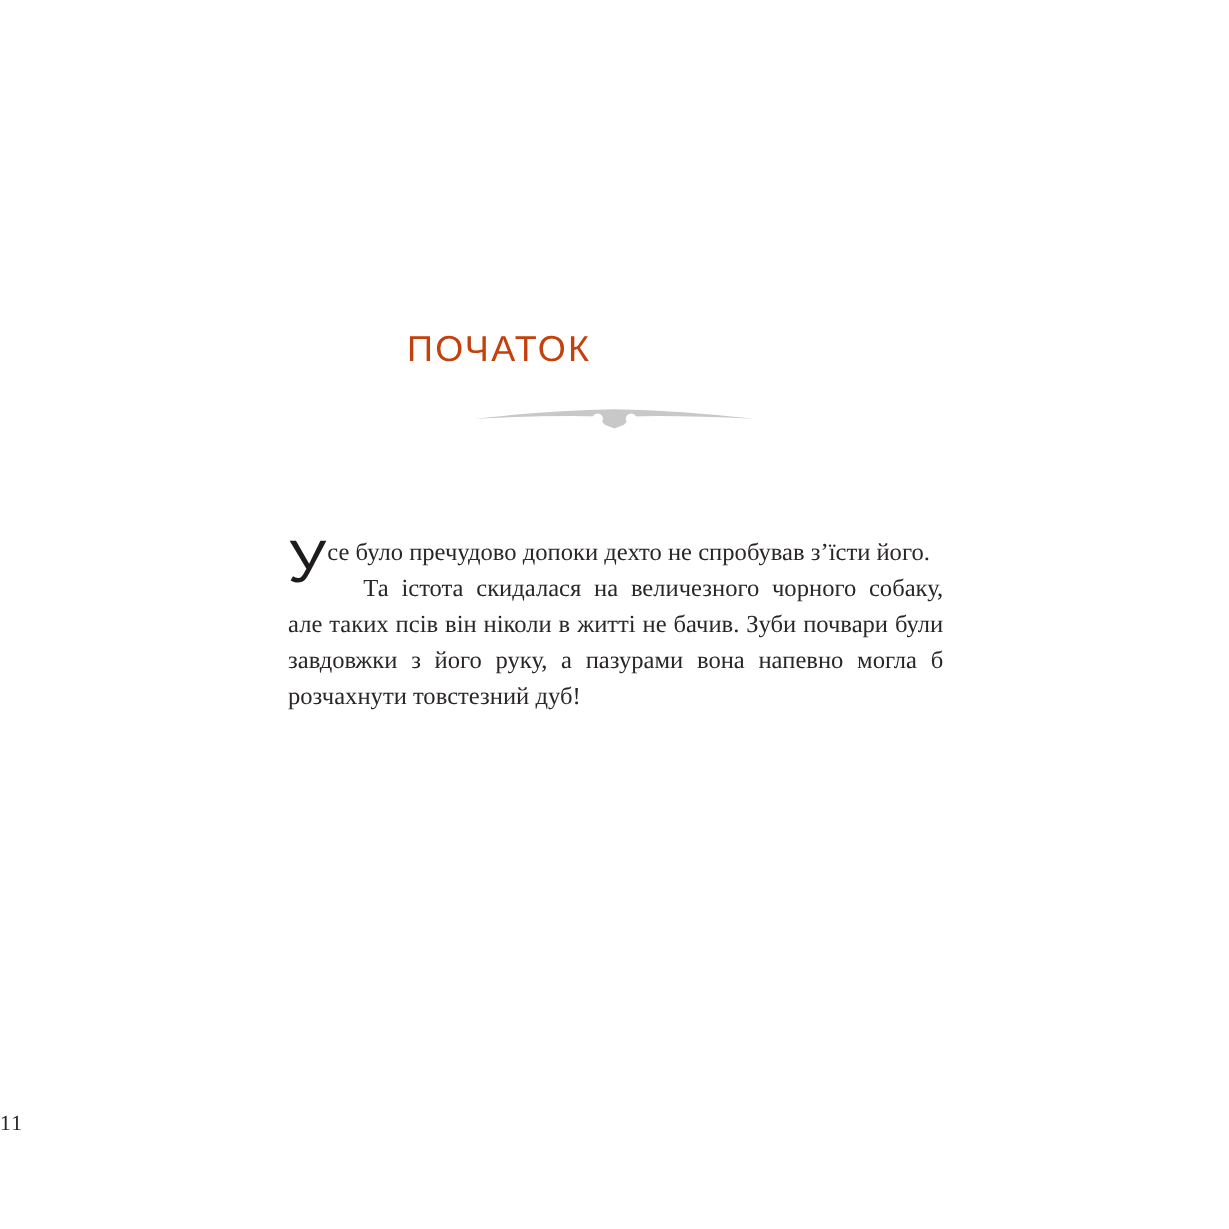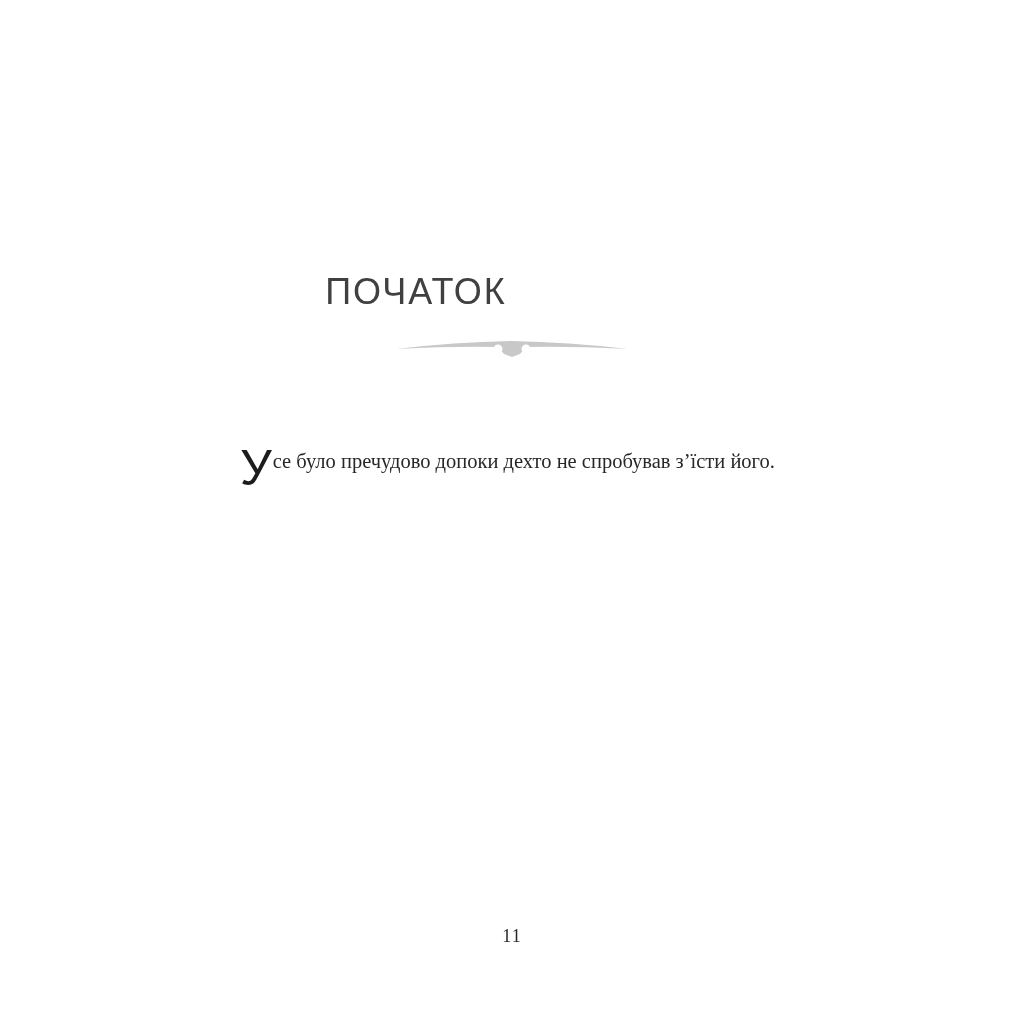--- a/index.html
+++ b/index.html
@@ -21,23 +21,23 @@
       width: 1024px; height: 1024px;
       background: #ffffff;
     }
     .chapter-title {
       position: absolute;
       top: 272px;
       left: 0;
       width: 832px;
       text-align: center;
       font-family: "Liberation Sans", "DejaVu Sans", sans-serif;
-      font-size: 36px;
+      font-size: 30px;
       letter-spacing: 2px;
-      color: #404040;
+      color: #c2410c;
       font-weight: normal;
       margin: 0;
       line-height: 40px;
     }
     .ornament {
       position: absolute;
       left: 396px;
       top: 336px;
       width: 232px;
       height: 22px;
@@ -69,21 +69,21 @@
       margin-top: 2px;
       margin-right: 1px;
       color: #1e1b1c;
       font-weight: normal;
     }
     .page-number {
       position: absolute;
       top: 926px;
       left: 0;
       width: 1024px;
-      text-align: center;
+      text-align: left;
       font-family: "Liberation Serif", "DejaVu Serif", serif;
       font-size: 18px;
       color: #2a2627;
       letter-spacing: 1px;
     }
   </style>
 </head>
 <body>
 
 <div class="page">
@@ -93,17 +93,18 @@
   <svg class="ornament" viewBox="0 0 232 22">
     <path d="M0 13 Q60 6 116 5 Q172 6 232 13 Q172 10 130 11 L124 18 L116 21 L108 18 L102 11 Q60 10 0 13 Z" fill="#c8c8c8"></path>
     <circle cx="102" cy="13" r="4.5" fill="#ffffff"></circle>
     <circle cx="130" cy="13" r="4.5" fill="#ffffff"></circle>
   </svg>
 
   <div class="body-text">
     <p>
       <span class="dropcap">У</span><span>се було пречудово допоки дехто не спробував з’їсти його.</span>
     </p>
+    <p class="indent">Та істота скидалася на величезного чорного собаку, але таких псів він ніколи в житті не бачив. Зуби почвари були завдовжки з його руку, а пазурами вона напевно могла б розчахнути товстезний дуб!</p>
   </div>
 
   <div class="page-number">11</div>
 
 </div>
 
 </body></html>

